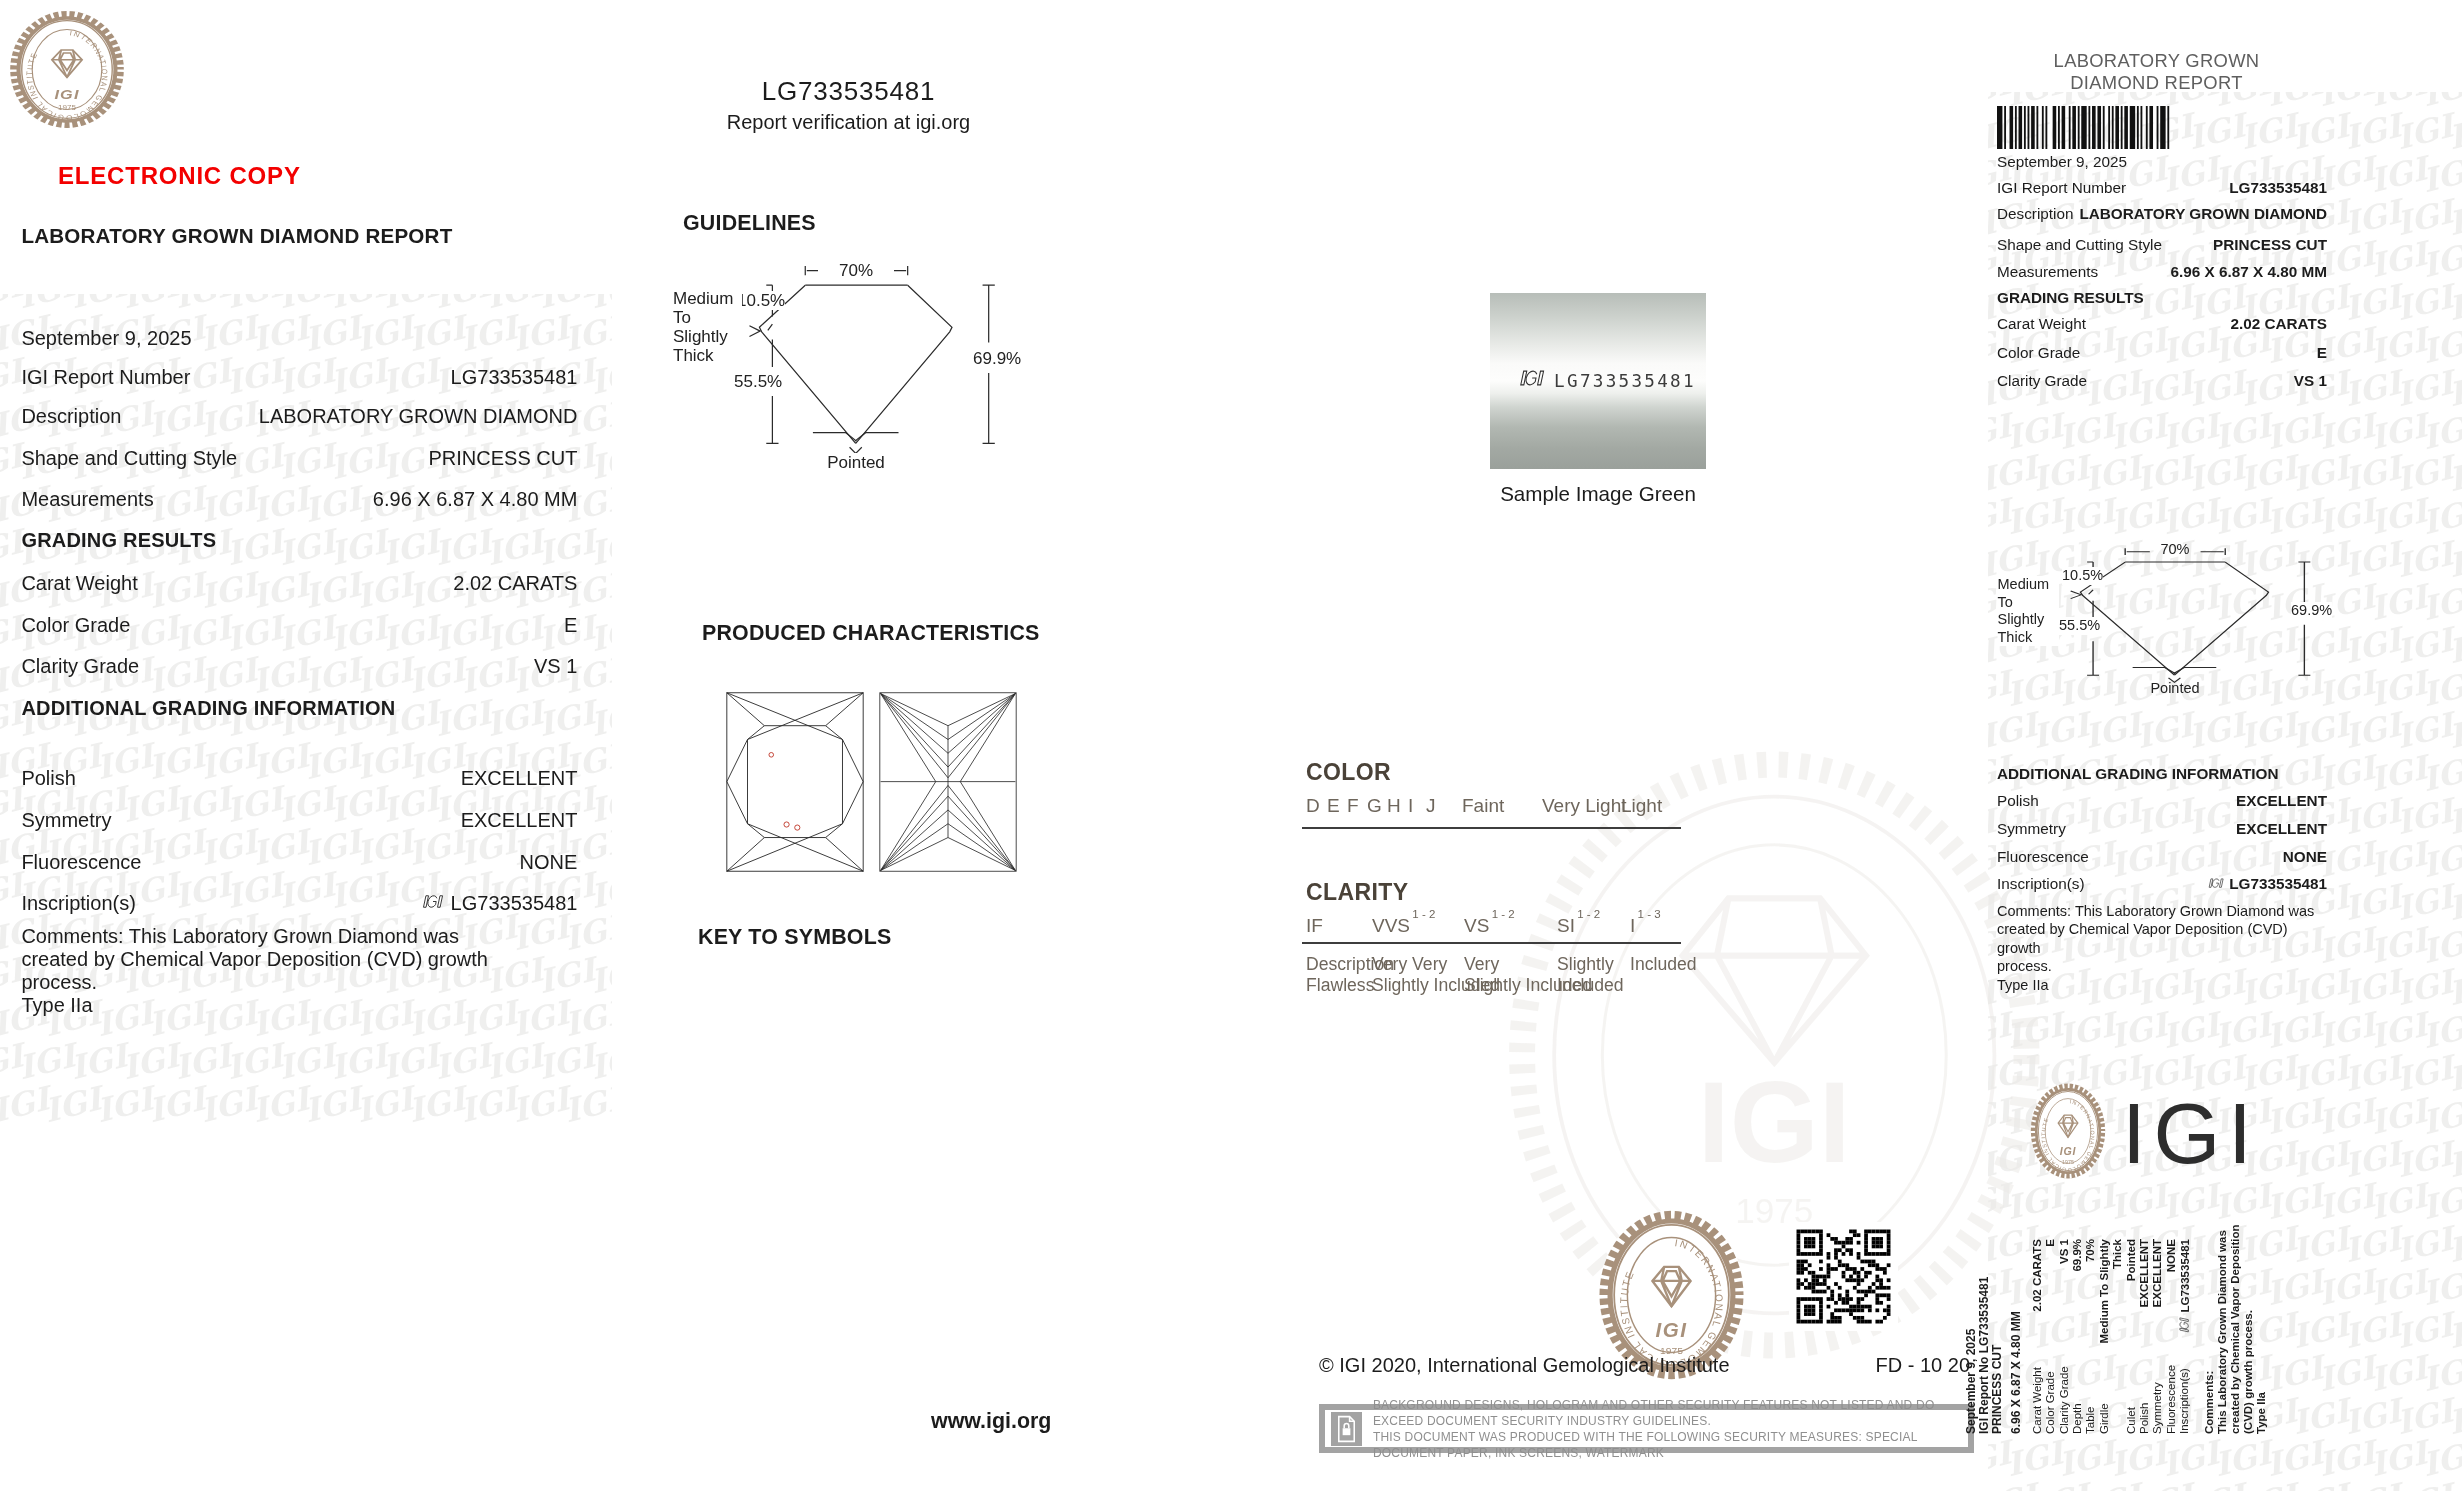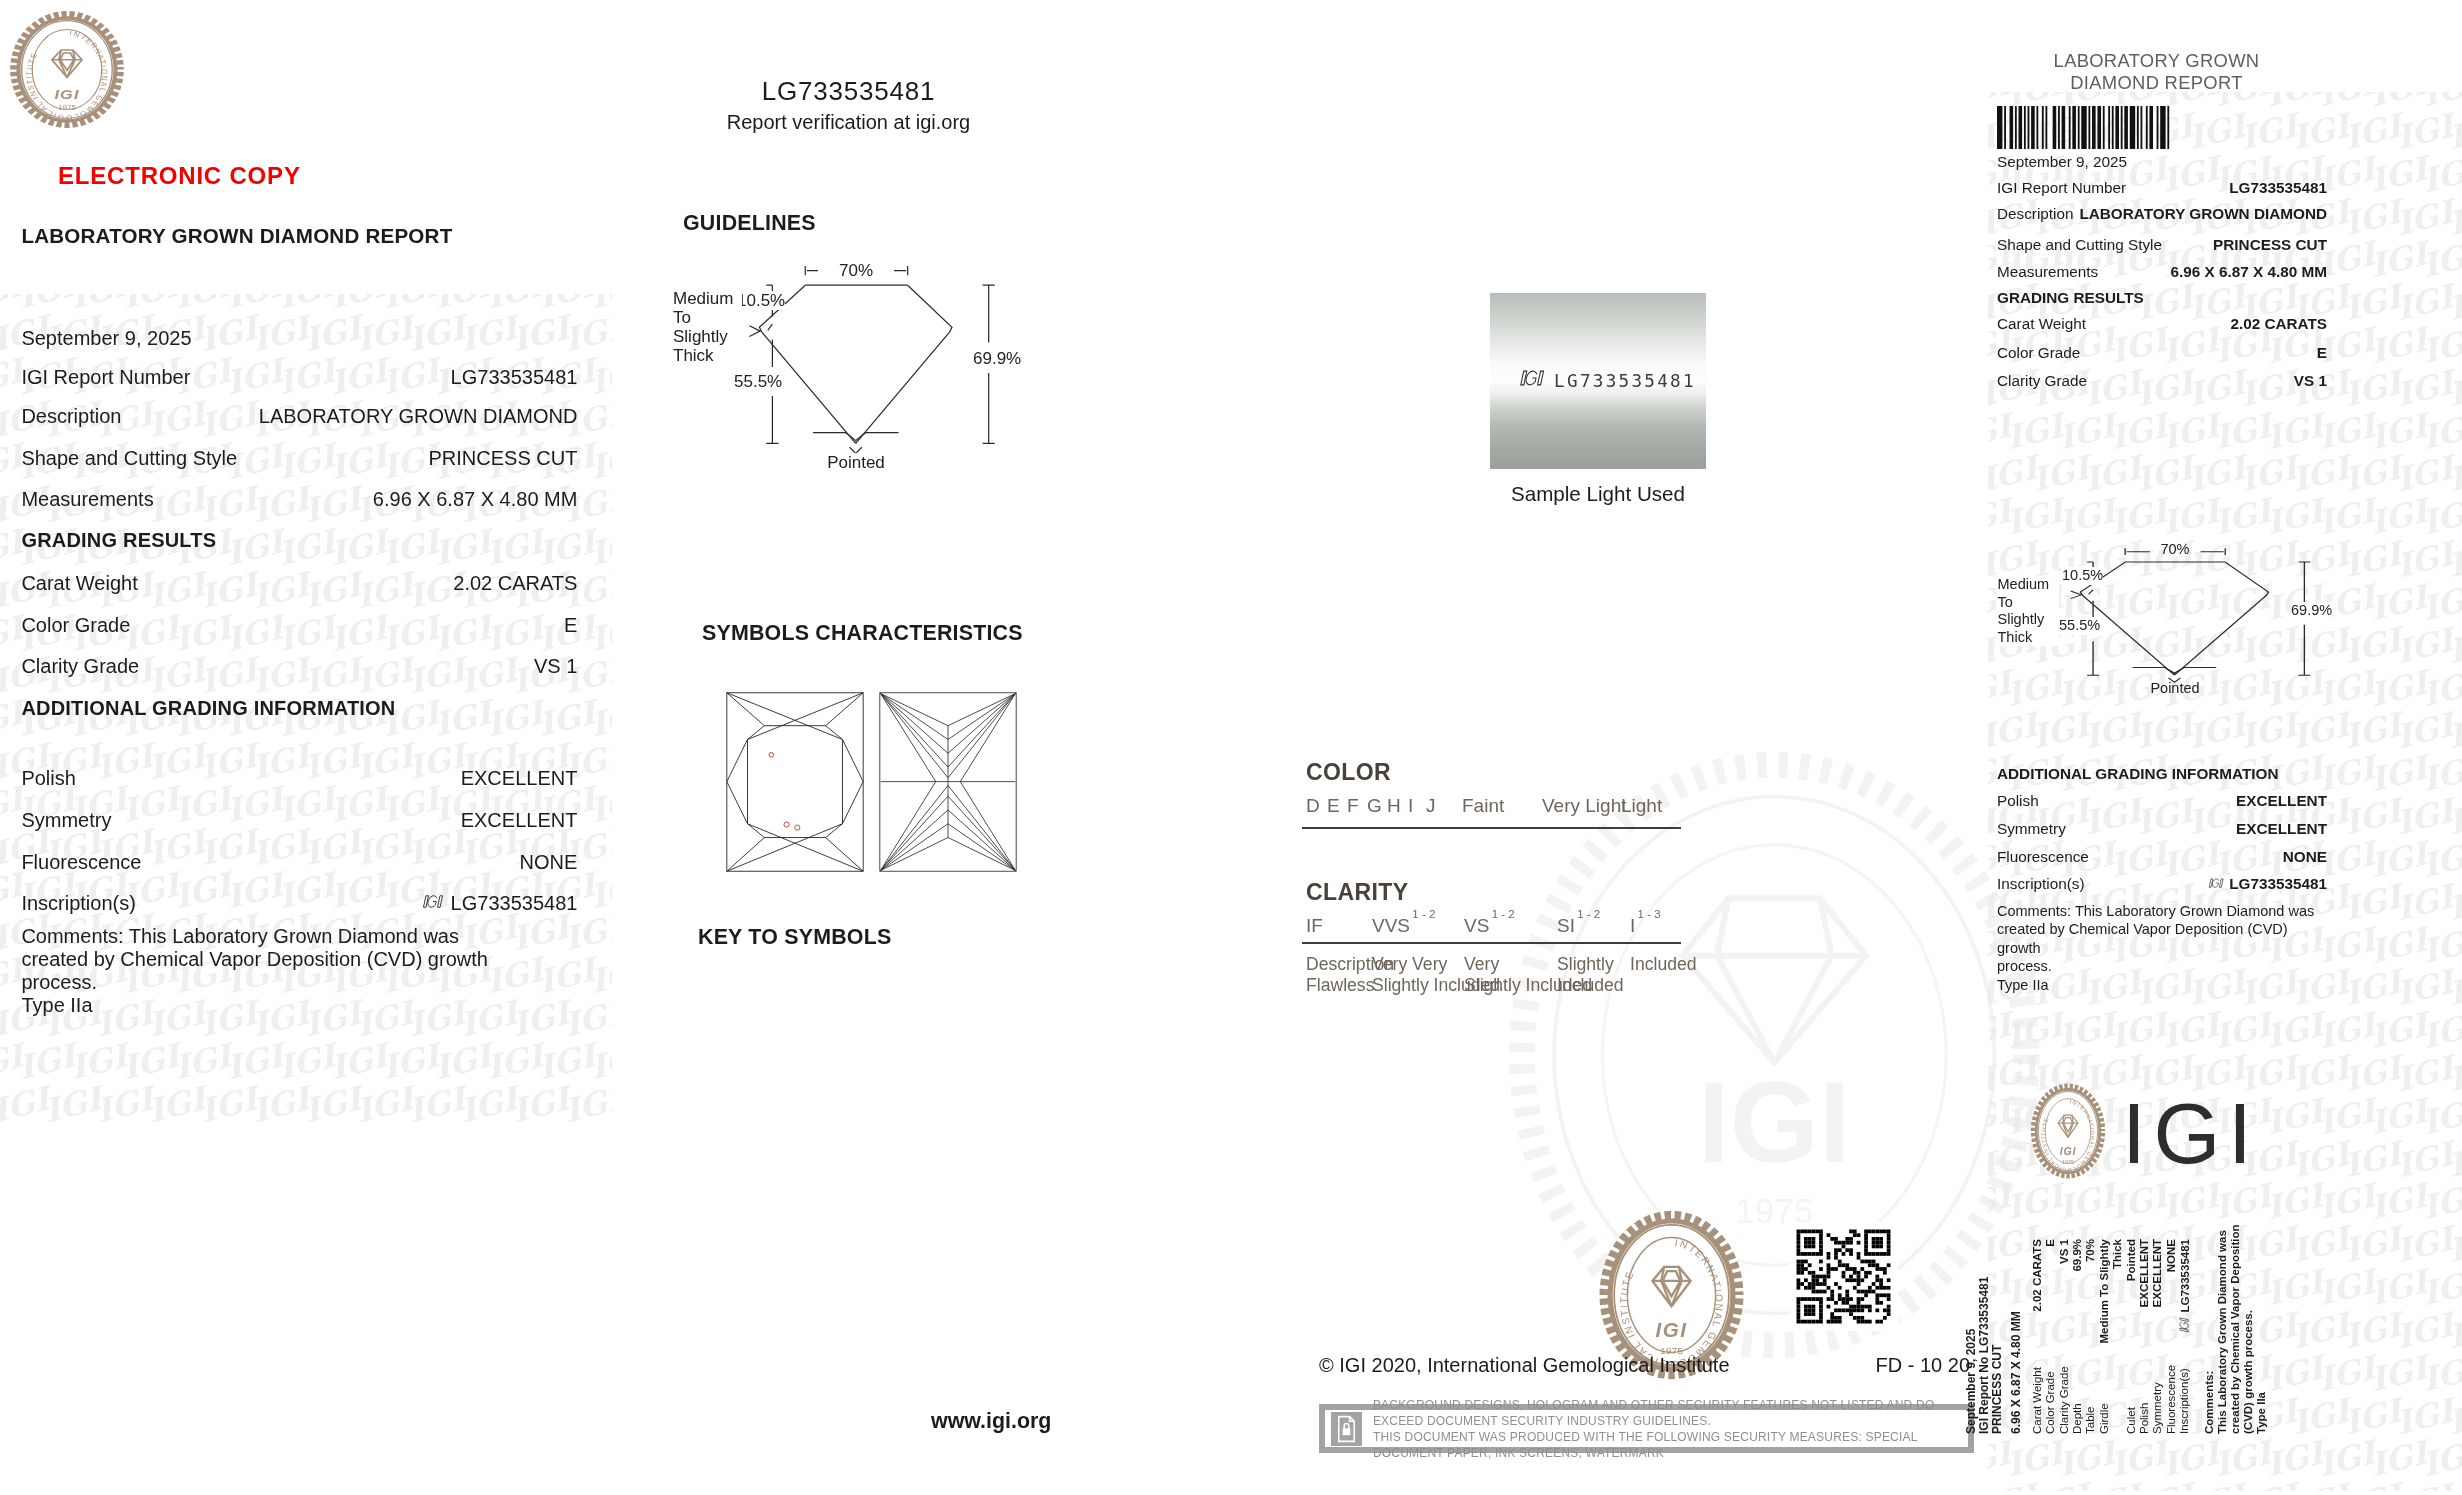--- a/index.html
+++ b/index.html
@@ -791,21 +791,21 @@
     <span class="abs diag-label" style="left:64px;top:31px;">10.5%</span>
     <span class="abs diag-label" style="left:61px;top:112px;">55.5%</span>
     <span class="abs diag-label" style="left:300px;top:89px;">69.9%</span>
     <span class="abs diag-label" style="left:0px;top:29px;width:69px;">
       <span>Medium To</span><br>
       <span>Slightly Thick</span>
     </span>
     <span class="abs diag-label center" style="left:145px;top:193px;width:76px;">Pointed</span>
   </div>
 
-  <div class="abs h-mid" style="left:702px;top:621px;">SYMBOLS CHARACTERISTICS</div>
+  <div class="abs h-mid" style="left:702px;top:621px;">PRODUCED CHARACTERISTICS</div>
 
   <svg class="abs" style="left:726px;top:692px;" width="138" height="180" viewBox="0 0 180 235">
     <g fill="none" stroke="#2b2b2b" stroke-width="1.2">
       <rect x="1" y="1" width="178" height="233"></rect>
       <path d="M50,44 H130 L152,62 V172 L130,190 H50 L28,172 V62 Z"></path>
       <path d="M1,1 L50,44 M179,1 L130,44 M1,234 L50,190 M179,234 L130,190"></path>
       <path d="M1,1 L152,62 M179,1 L28,62 M1,234 L152,172 M179,234 L28,172"></path>
       <path d="M28,62 L1,117 L28,172 M152,62 L179,117 L152,172"></path>
     </g>
     <g fill="none" stroke="#c0392b" stroke-width="1.2">
@@ -835,21 +835,21 @@
       <span class="igi-mark big" style="display: inline-block;"><svg width="27.5" height="20" viewBox="0 0 36 26">
             <g transform="skewX(-12)" fill="none" stroke="#2e2e2e" stroke-width="1.4">
               <rect x="7" y="4" width="4" height="18"></rect>
               <path d="M25,8 a7,9 0 1,0 0,10 v-5 h-5"></path>
               <rect x="29" y="4" width="4" height="18"></rect>
             </g>
           </svg></span>
       <span style="font-family:'DejaVu Sans Mono',monospace;font-size:17.6px;">LG733535481</span>
     </div>
   </div>
-  <div class="abs sample-cap center" style="left:1490px;top:482px;width:216px;">Sample Light Used</div>
+  <div class="abs sample-cap center" style="left:1490px;top:482px;width:216px;">Sample Image Green</div>
 
   <div class="abs scale-head" style="left:1306px;top:759px;">COLOR</div>
   <div>
     <span class="abs scale-item" style="left:1306px;top:795px;">D</span>
     <span class="abs scale-item" style="left:1327px;top:795px;">E</span>
     <span class="abs scale-item" style="left:1347px;top:795px;">F</span>
     <span class="abs scale-item" style="left:1367px;top:795px;">G</span>
     <span class="abs scale-item" style="left:1387px;top:795px;">H</span>
     <span class="abs scale-item" style="left:1408px;top:795px;">I</span>
     <span class="abs scale-item" style="left:1426px;top:795px;">J</span>

